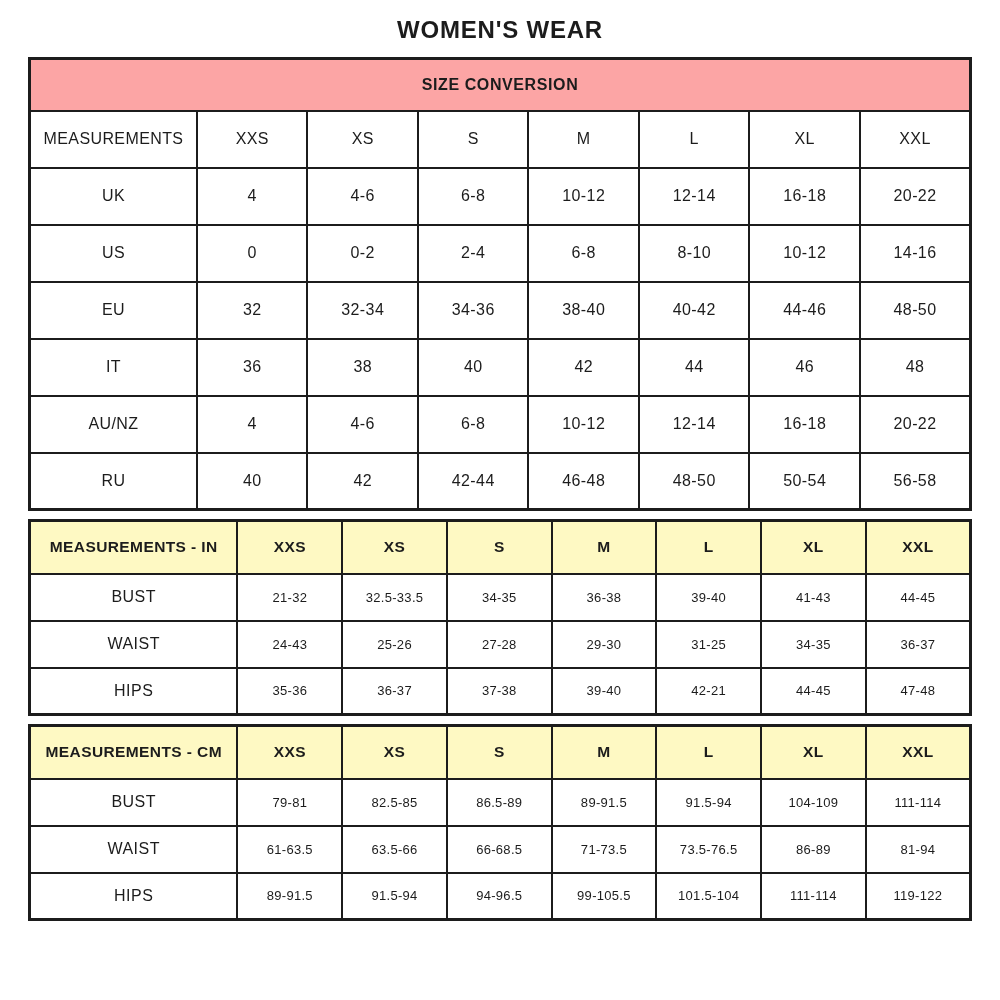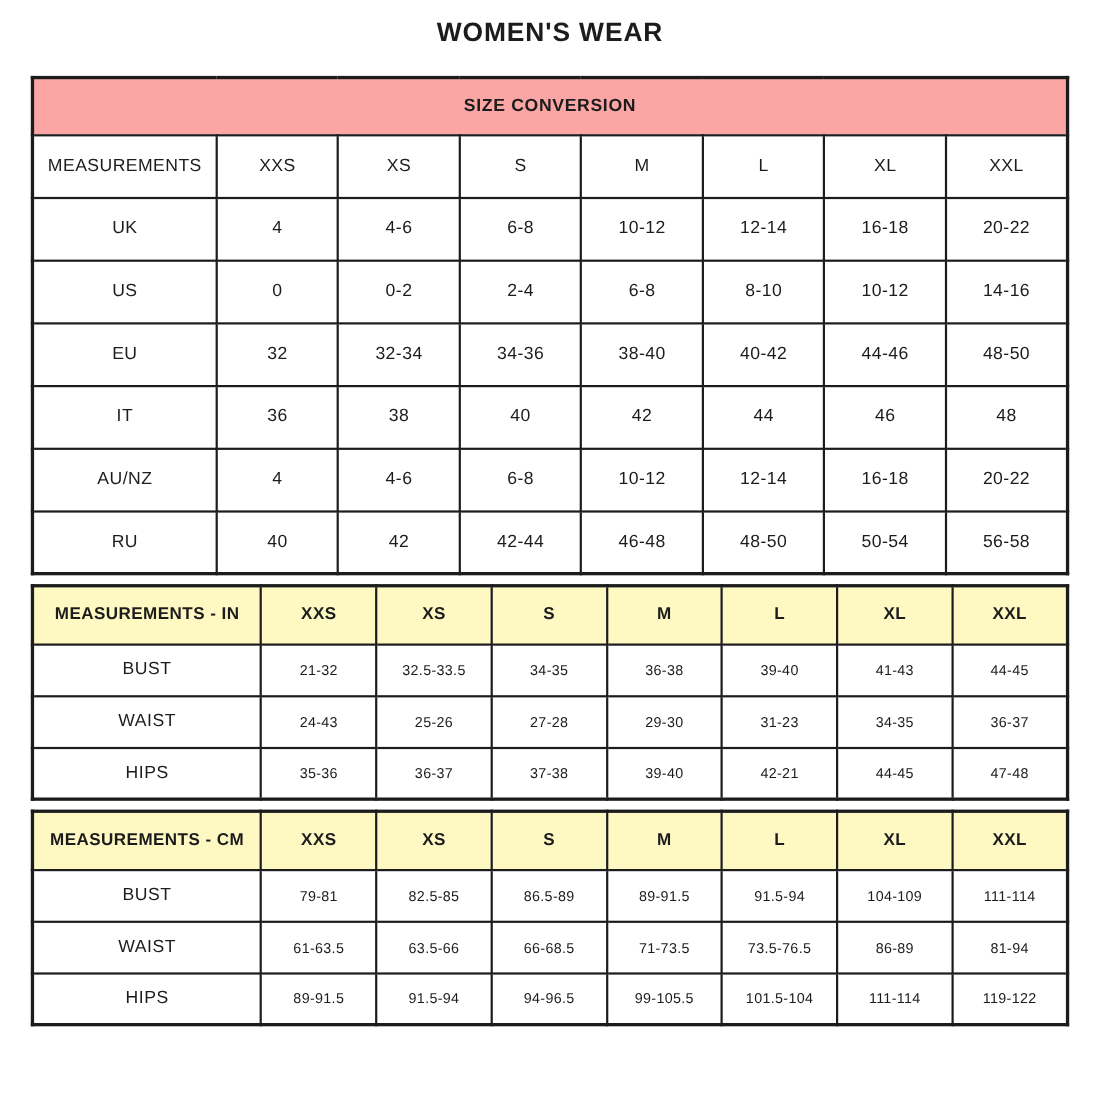--- a/index.html
+++ b/index.html
@@ -11,21 +11,21 @@
     font-family: "Liberation Sans", "DejaVu Sans", sans-serif;
     color: #1c1c1c;
     -webkit-font-smoothing: antialiased;
   }
   .page {
     width: 944px;
     margin: 0 auto;
   }
   .page-title {
     margin: 0;
-    padding: 16px 0 25px 0;
+    padding: 16px 0 13px 0;
     text-align: center;
     font-size: 24px;
     line-height: 28px;
     font-weight: 700;
     letter-spacing: 0.8px;
     color: #1c1c1c;
   }
   table {
     width: 100%;
     border-collapse: collapse;
@@ -206,21 +206,21 @@
           <td class="val">39-40</td>
           <td class="val">41-43</td>
           <td class="val">44-45</td>
         </tr>
         <tr>
           <td class="label">WAIST</td>
           <td class="val">24-43</td>
           <td class="val">25-26</td>
           <td class="val">27-28</td>
           <td class="val">29-30</td>
-          <td class="val">31-23</td>
+          <td class="val">31-25</td>
           <td class="val">34-35</td>
           <td class="val">36-37</td>
         </tr>
         <tr>
           <td class="label">HIPS</td>
           <td class="val">35-36</td>
           <td class="val">36-37</td>
           <td class="val">37-38</td>
           <td class="val">39-40</td>
           <td class="val">42-21</td>

